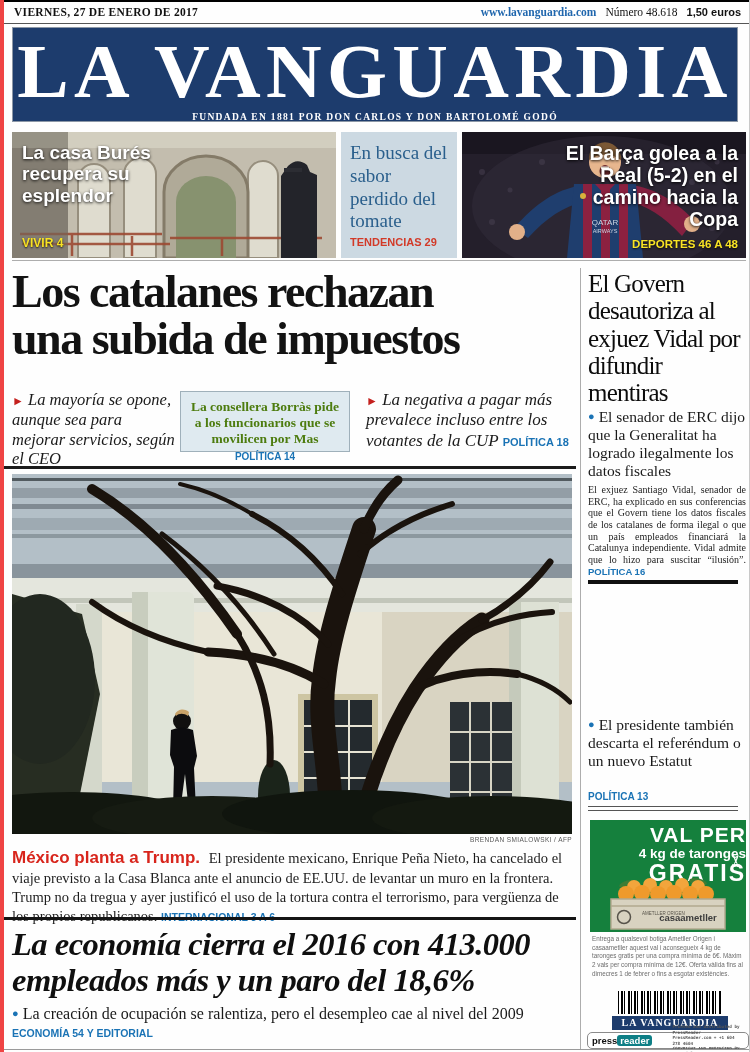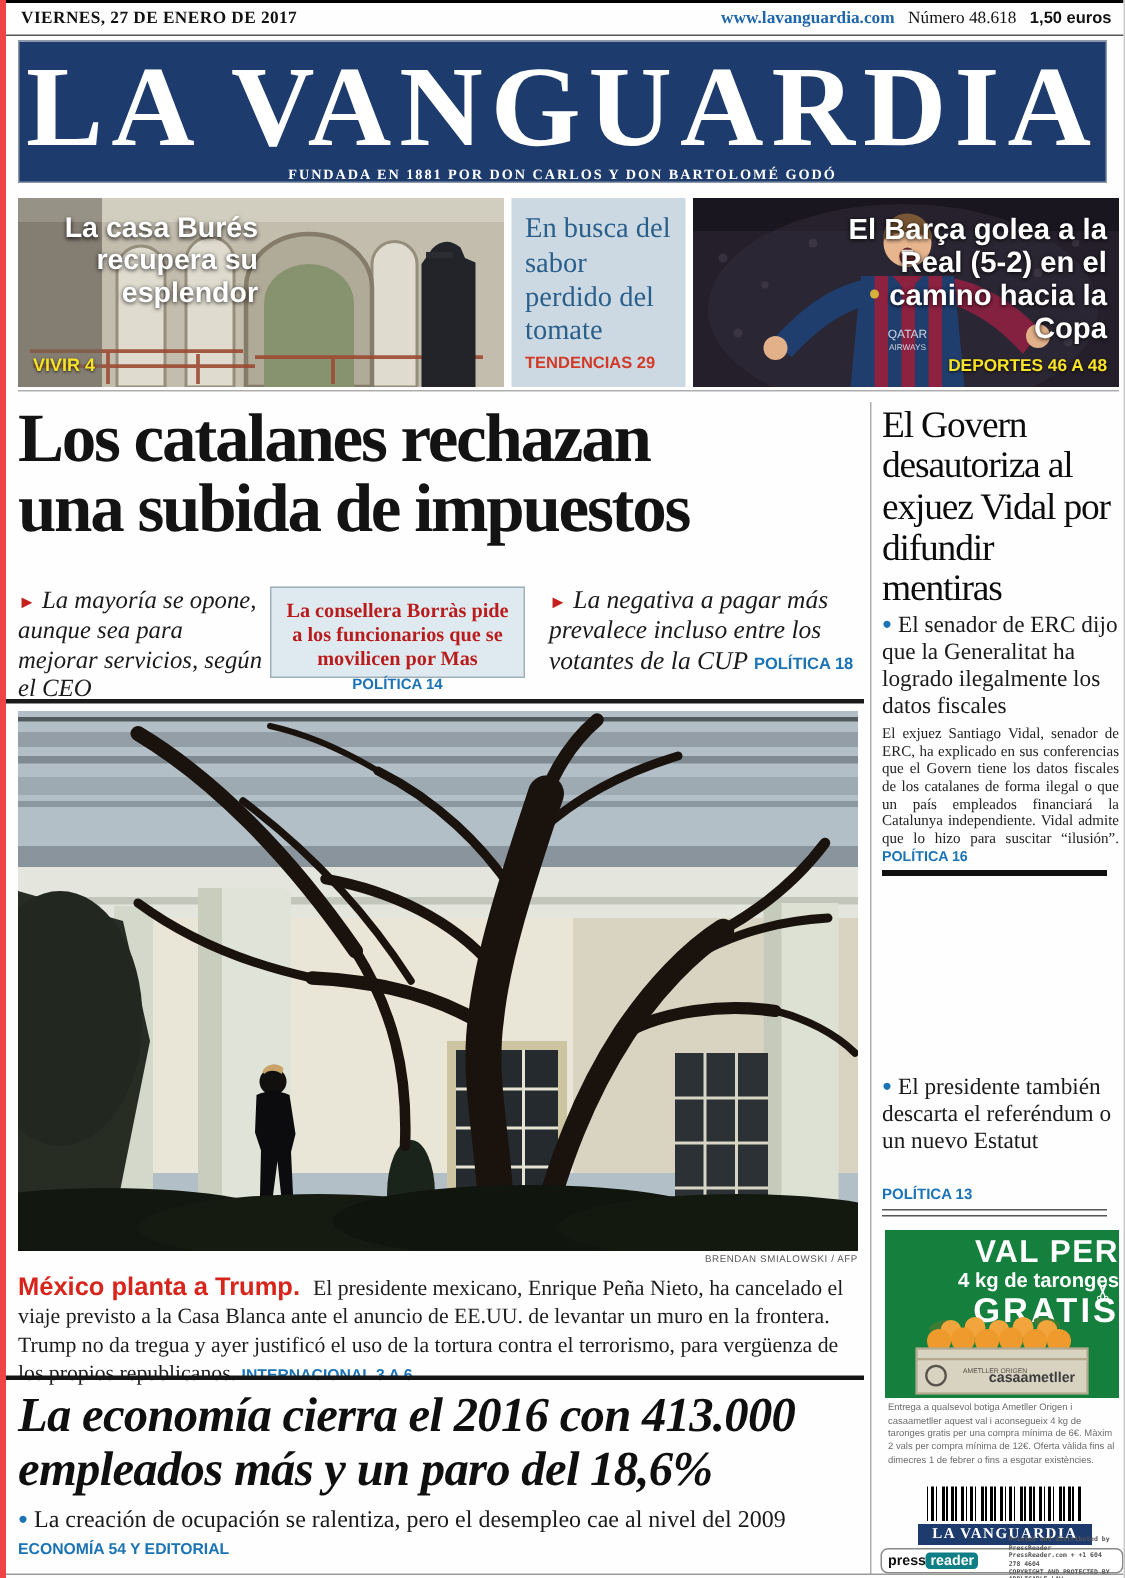--- a/index.html
+++ b/index.html
@@ -22,21 +22,21 @@
   .masthead { top:27px; left:8px; width:726px; height:95px; background:#1d3c6d; border:1px solid #8c97a6; text-align:center; }
   .masthead-title { color:#fff; font-weight:bold; font-size:72px; line-height:1; letter-spacing:5px;
                     transform:scale(1.07,1.06); transform-origin:center top; margin-top:5px; }
   .masthead-sub { color:#fff; font-weight:bold; font-size:9.5px; letter-spacing:1.3px; margin-top:7px; }
 
   
   .teaser { top:132px; height:126px; overflow:hidden; }
   .teaser svg { position:absolute; left:0; top:0; }
   .t1 { left:8px; width:324px; }
   .t1-title { position:absolute; left:10px; top:10px; width:150px; color:#fff; font-family:"Liberation Sans",sans-serif;
-              font-weight:bold; font-size:19px; line-height:1.12; text-shadow:0 1px 3px rgba(0,0,0,.85);text-align:right; }
+              font-weight:bold; font-size:19px; line-height:1.12; text-shadow:0 1px 3px rgba(0,0,0,.85); }
   .t1-sec { position:absolute; left:10px; bottom:8px; color:#f8e324; font-family:"Liberation Sans",sans-serif;
             font-weight:bold; font-size:12px; text-shadow:0 1px 2px rgba(0,0,0,.8); }
   .t2 { left:337px; width:116px; background:#ccd9e2; padding:10px 9px; }
   .t2-title { color:#2a5f8c; font-size:19px; line-height:1.2; }
   .t2-sec { position:absolute; left:9px; bottom:10px; color:#d23a28; font-family:"Liberation Sans",sans-serif;
             font-weight:bold; font-size:11px; }
   .t3 { left:458px; width:284px; }
   .t3-title { position:absolute; right:8px; top:10px; width:178px; text-align:right; color:#fff;
               font-family:"Liberation Sans",sans-serif; font-weight:bold; font-size:19.5px; line-height:1.13;
               text-shadow:0 1px 3px rgba(0,0,0,.9); }
@@ -46,21 +46,21 @@
 
   
   .headline { left:8px; top:268px; width:566px; font-weight:bold; font-size:46px; line-height:1.03;
               letter-spacing:-1.5px; color:#131313; }
   .headline span { display:block; }
 
   .deck-left { left:8px; top:390px; width:164px; font-style:italic; font-size:16.5px; line-height:1.2; color:#1a1a1a; }
   .tri { color:#c4201d; font-style:normal; font-size:12px; }
   .deck-box { left:176px; top:391px; width:170px; height:61px; background:#dfeaf0; border:1px solid #9fb0ba;
               text-align:center; padding:7px 6px 0; }
-  .deck-box-text { font-weight:bold; font-size:13.5px; line-height:1.2; color:#b91c1c; }
+  .deck-box-text { font-weight:bold; font-size:13.5px; line-height:1.2; color:#4d7c0f; }
   .deck-box-sec { font-family:"Liberation Sans",sans-serif; font-weight:bold; font-size:10px; color:#1a73b5; margin-top:3px; }
   .deck-right { left:362px; top:390px; width:210px; font-style:italic; font-size:17px; line-height:1.2; color:#1a1a1a; }
   .sec-inline { font-family:"Liberation Sans",sans-serif; font-weight:bold; font-style:normal; font-size:11px; color:#1a73b5; }
 
   .photo-rule { top:466px; left:0; width:572px; height:3px; background:#1b1b1b; }
   .photo { left:8px; top:474px; width:560px; height:360px; }
   .credit { left:8px; top:836px; width:560px; text-align:right; font-family:"Liberation Sans",sans-serif;
             font-size:6.5px; color:#5a5a5a; letter-spacing:.4px; }
 
   .caption { left:8px; top:847px; width:562px; font-size:14.5px; line-height:1.3; color:#1d1d1d; }

